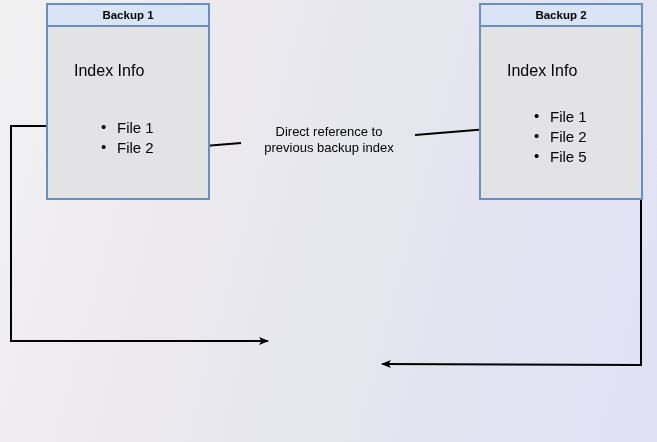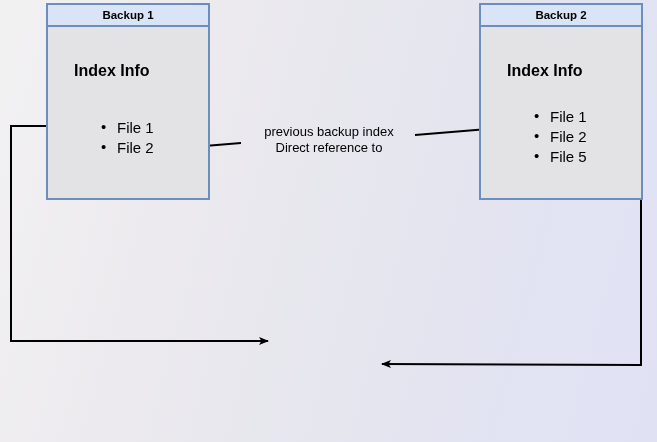--- a/index.html
+++ b/index.html
@@ -49,21 +49,20 @@
   }
   .node.green .node-header {
     background: #d5e8d4;
     border-bottom: 2px solid #82b366;
   }
   .node-title {
     position: absolute;
     font-size: 16px;
     color: #000000;
     white-space: nowrap;
-    font-weight: bold;
   }
   .item-list {
     position: absolute;
     margin: 0;
     padding: 0;
     list-style: none;
   }
   .item-list li {
     position: relative;
     font-size: 15px;
@@ -126,17 +125,17 @@
     <div class="node-title" style="left:26px; top:57px;">Index Info</div>
     <ul class="item-list" style="left:53px; top:102px;">
       <li>File 1</li>
       <li>File 2</li>
       <li>File 5</li>
     </ul>
   </div>
 
 
   <div class="edge-label" style="left:244px; top:124px; width:170px;">
+    <div>Direct reference to</div>
     <div>previous backup index</div>
-    <div>Direct reference to</div>
   </div>
 
 </div>
 
 </body></html>

